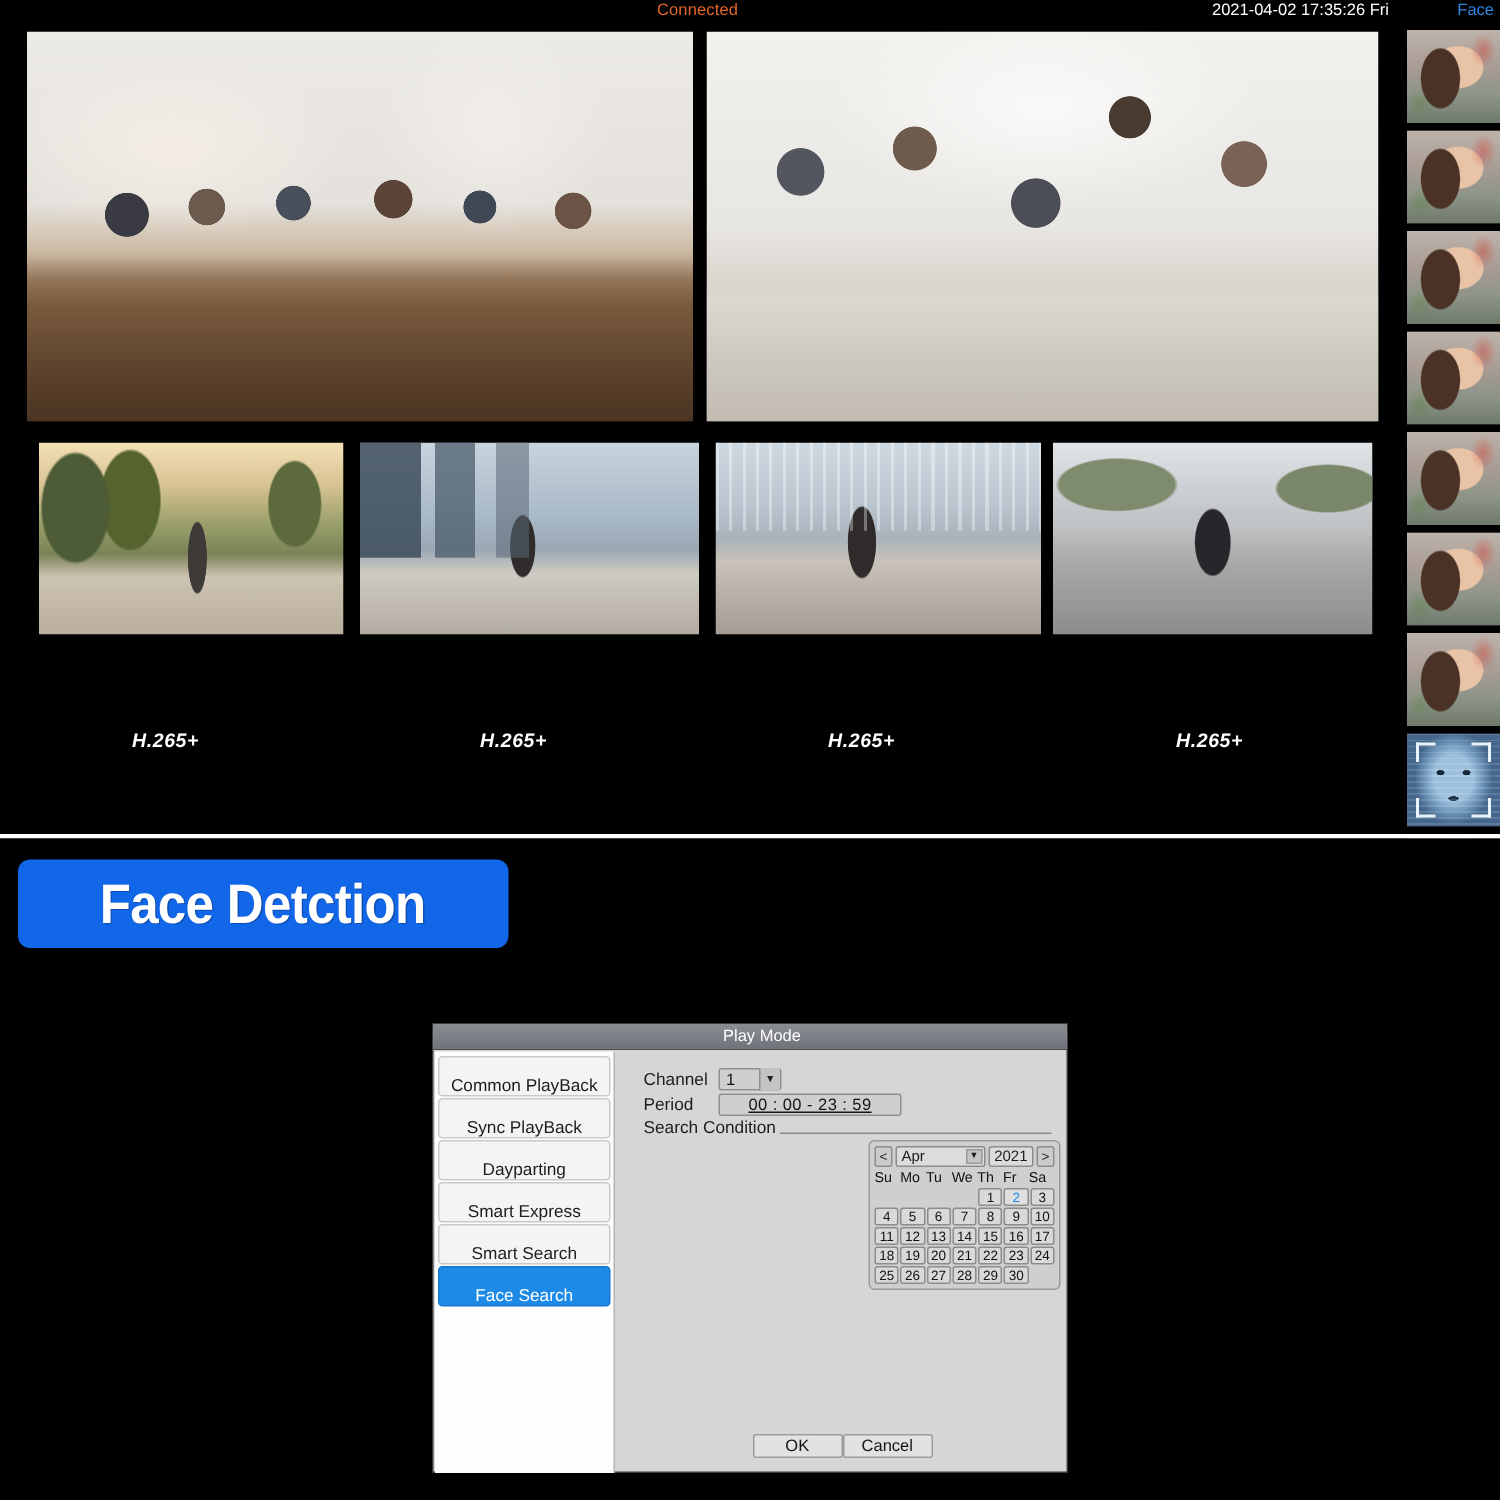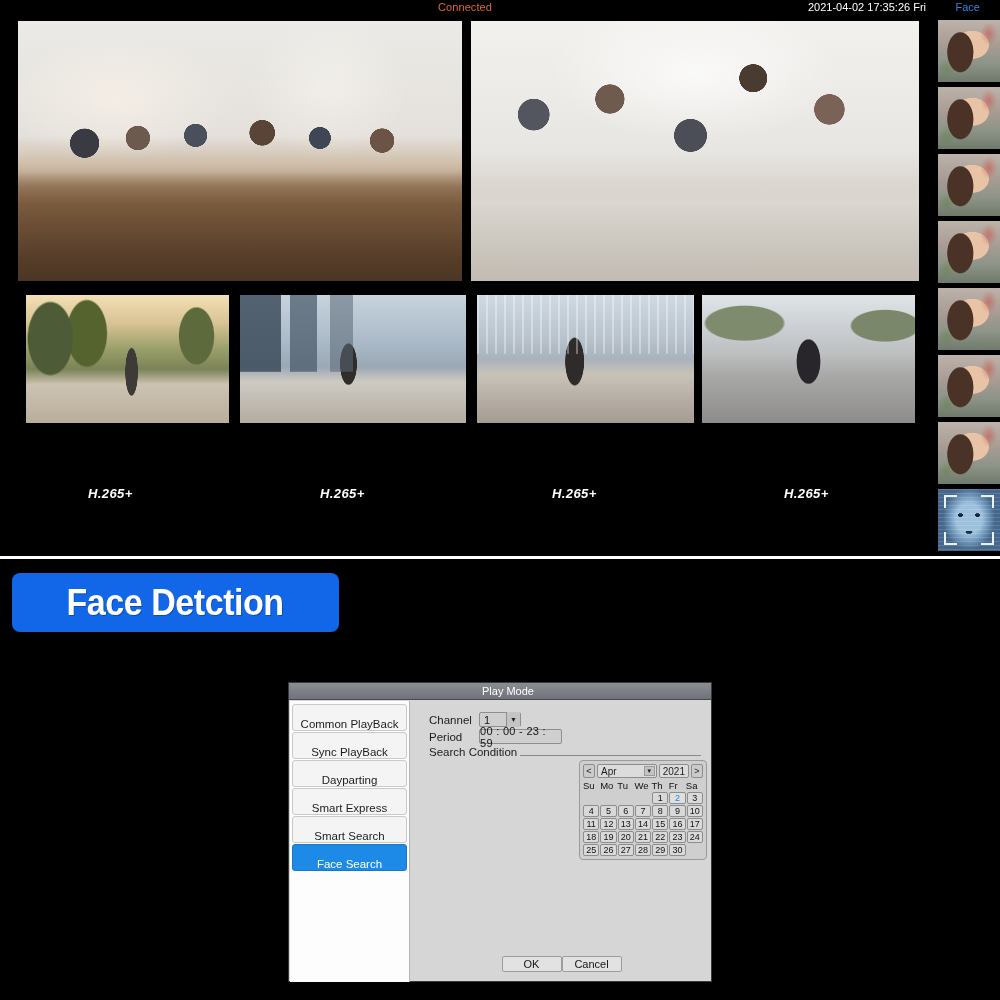--- a/index.html
+++ b/index.html
@@ -17,21 +17,21 @@
   }
   #status-connected {
     position: absolute; left: 0; width: 930px; top: 1px;
     text-align: center; font-size: 11px; color: #e2662a; letter-spacing: .1px;
   }
   #status-datetime {
     position: absolute; right: 74px; top: 1px;
     font-size: 11px; color: #fff; white-space: nowrap;
   }
   #face-tab {
-    position: absolute; right: 20px; top: 1px;
+    position: absolute; right: 4px; top: 1px;
     font-size: 11px; color: #2e86de;
   }
 
   
   #liveview {
     position: absolute; top: 16px; left: 0; width: 932px; height: 540px;
     background: #000;
   }
   .tile { position: absolute; overflow: hidden; background: #070707; }
   .tile .ph { position: absolute; inset: 0; }
@@ -241,21 +241,21 @@
     height: 15px; display: flex; align-items: center;
     font-size: 11px; color: #141414;
   }
   #channel-select { width: 42px; padding-left: 4px; position: relative; }
   #channel-select .arrowbtn {
     position: absolute; right: 0; top: -1px; width: 14px; height: 15px;
     background: #c4c4c4; border-left: 1px solid #8f8f8f;
     display: flex; align-items: center; justify-content: center;
     font-size: 7px; color: #222;
   }
-  #period-box { width: 83px; justify-content: center; letter-spacing: .3px; }
+  #period-box { width: 122px; justify-content: center; letter-spacing: .3px; text-decoration: underline; }
   #search-condition-row {
     position: absolute; left: 18px; top: 45px; width: 272px;
     display: flex; align-items: center; gap: 3px;
   }
   #search-condition-row .rule {
     flex: 1; height: 1px; background: #8a8a8a; margin-top: 6px;
   }
 
   
   .calendar {

